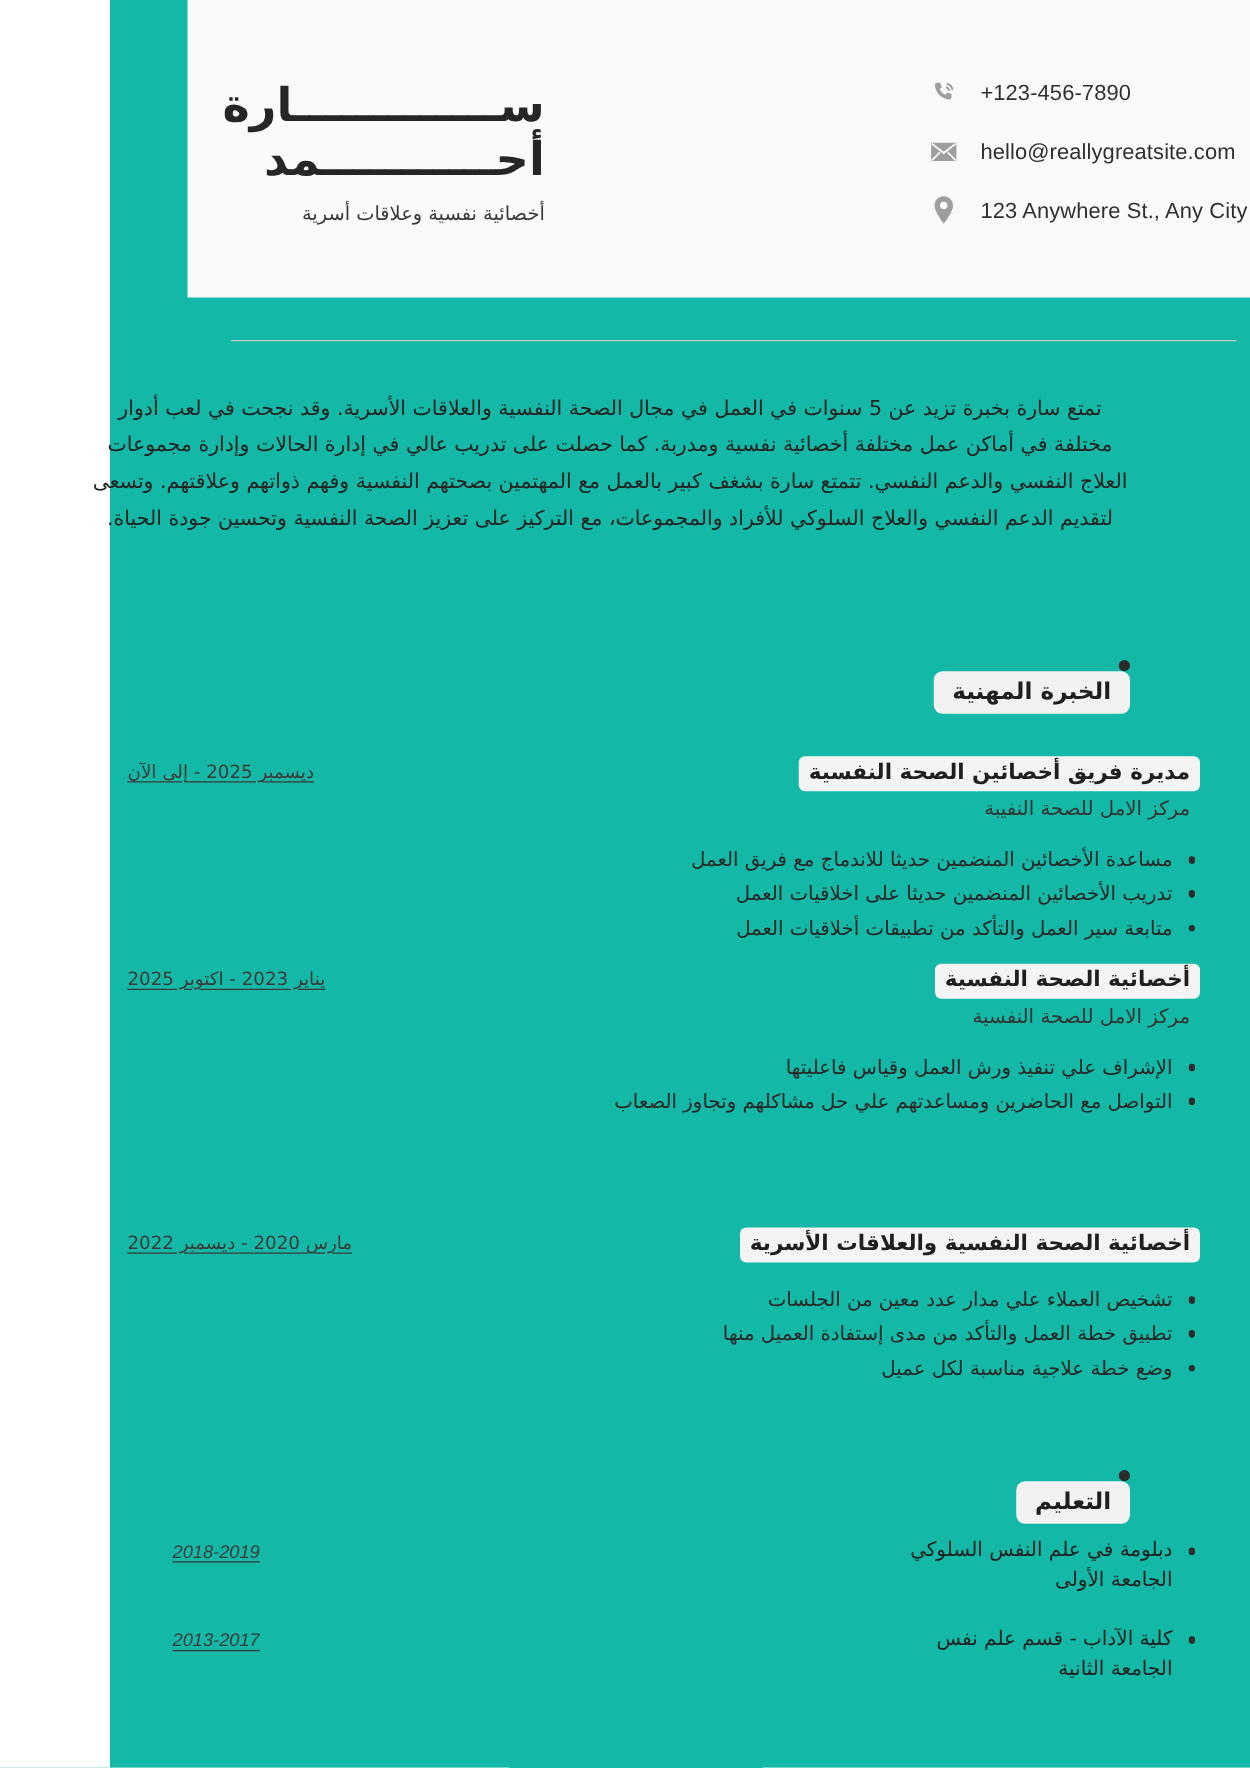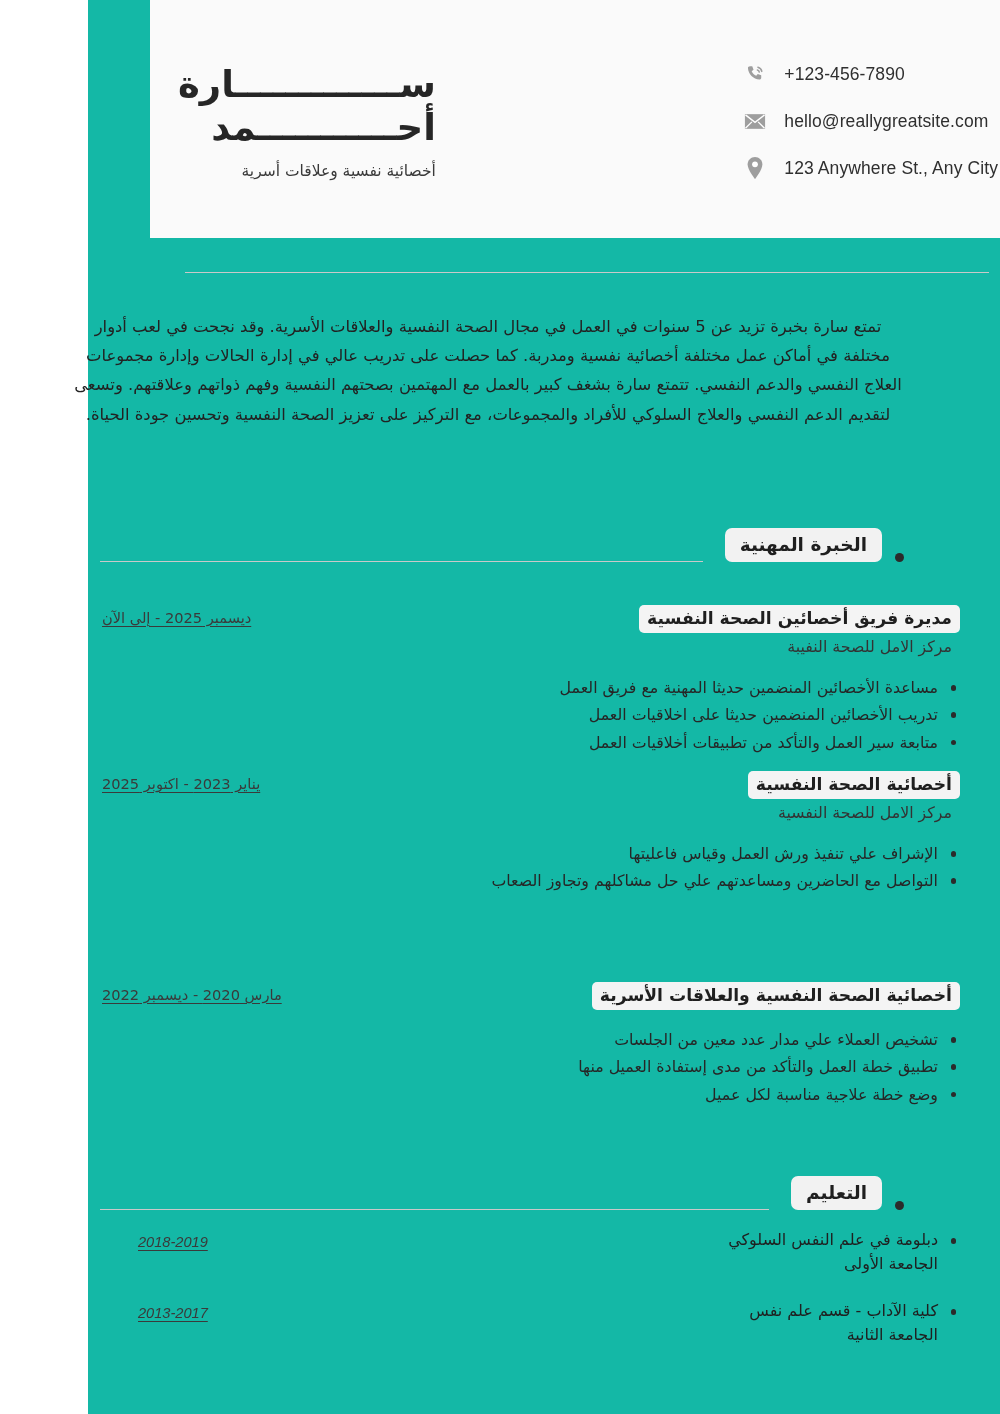--- a/index.html
+++ b/index.html
@@ -120,22 +120,22 @@
     text-align: center;
     font-size: 16.4px;
     line-height: 1.78;
     color: #222222;
   }
 
   
   .section-head {
     position: absolute;
     display: flex;
-    flex-direction: row;
-    align-items: flex-end;
+    flex-direction: column;
+    align-items: flex-start;
     direction: rtl;
     right: 96px;
     width: 810px;
   }
   .section-bullet {
     width: 9px;
     height: 9px;
     border-radius: 50%;
     background: #2b2b2b;
     flex: 0 0 9px;
@@ -347,21 +347,21 @@
   </div>
 
   <div class="entry" style="top:605px;">
     <div class="entry-date">ديسمبر 2025 - إلى الآن</div>
     <div class="entry-body">
       <div>
         <span class="entry-title">مديرة فريق أخصائين الصحة النفسية</span>
       </div>
       <div class="entry-org">مركز الامل للصحة النفيبة</div>
       <ul class="entry-list">
-        <li>مساعدة الأخصائين المنضمين حديثا المهنية مع فريق العمل</li>
+        <li>مساعدة الأخصائين المنضمين حديثا للاندماج مع فريق العمل</li>
         <li>تدريب الأخصائين المنضمين حديثا على اخلاقيات العمل</li>
         <li>متابعة سير العمل والتأكد من تطبيقات أخلاقيات العمل</li>
       </ul>
     </div>
   </div>
 
   <div class="entry" style="top:771px;">
     <div class="entry-date">يناير 2023 - اكتوبر 2025</div>
     <div class="entry-body">
       <div>

